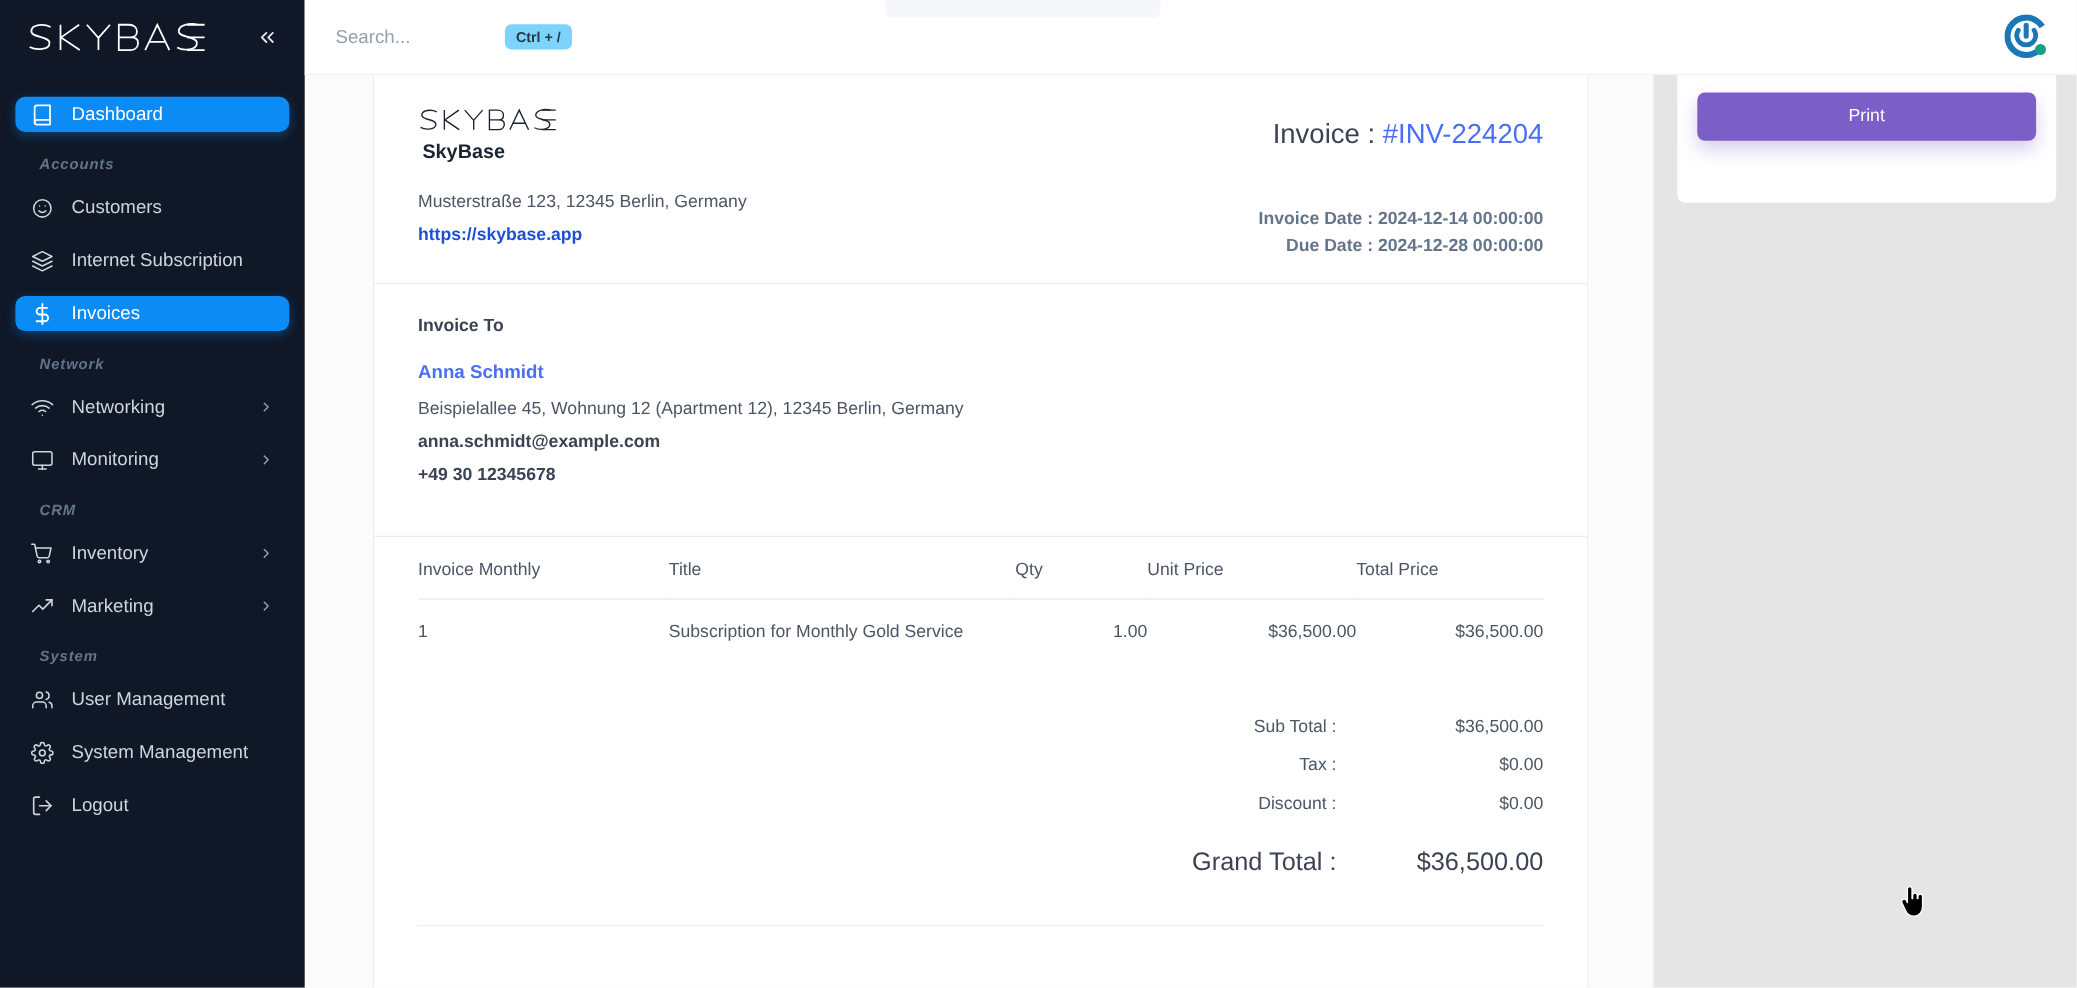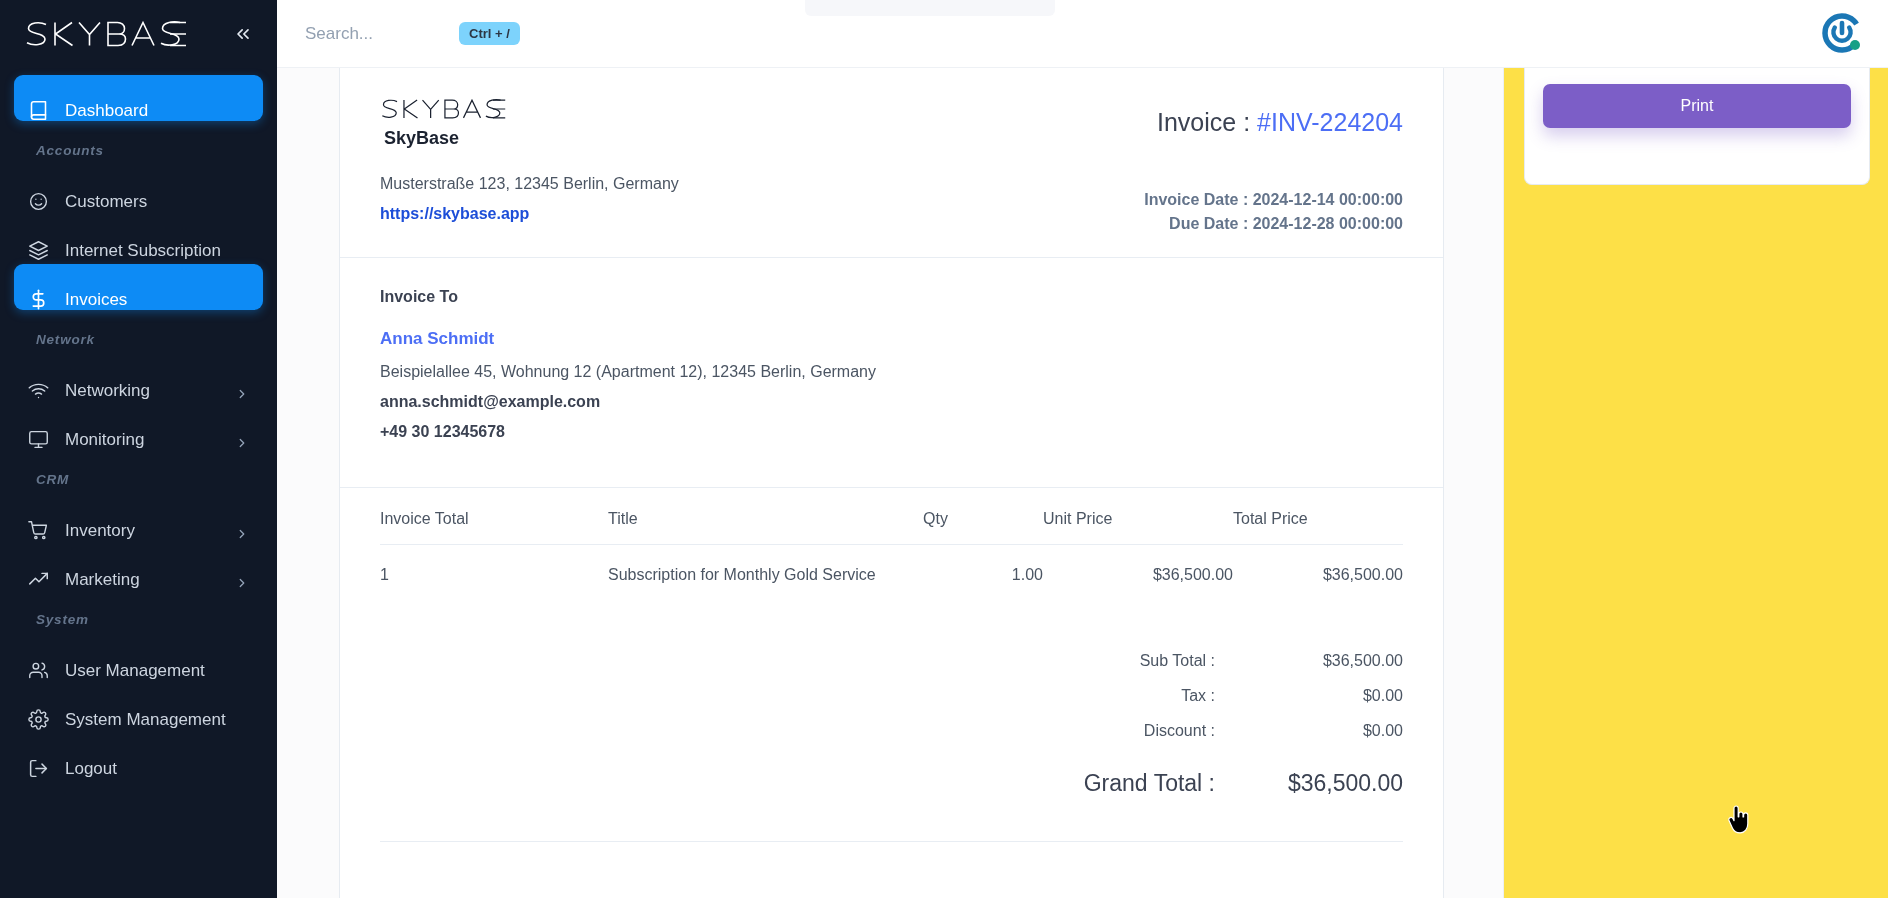--- a/index.html
+++ b/index.html
@@ -34,23 +34,23 @@
     color: #ffffff;
     display: flex; align-items: center;
     white-space: nowrap;
   }
   .sb-collapse {
     color: #e2e8f0; font-size: 22px; line-height: 1;
     padding: 4px 6px; cursor: pointer;
   }
   .sb-scroll { height: 830px; overflow: hidden; padding-bottom: 10px; }
   .nav-item {
-    display: flex; align-items: flex-end;
-    height: 46px;
-    margin: 3px 14px;
+    display: flex; align-items: center;
+    height: 32px;
+    margin: 16px 14px;
     padding: 0 14px;
     border-radius: 9px;
     font-size: 17px;
     color: #cdd5e0;
     cursor: pointer;
     white-space: nowrap;
     overflow: hidden;
   }
   .nav-item .ic {
     width: 26px; flex: 0 0 26px;
@@ -169,21 +169,21 @@
   .tot-value { font-size: 16px; color:#4b5563; text-align: right; width: 170px; }
   .tot-row.grand { margin-top: 30px; }
   .tot-row.grand .tot-label { font-size: 23px; color:#3b4252; }
   .tot-row.grand .tot-value { font-size: 23px; color:#3b4252; }
 
   .inv-footer-divider { border-top: 1px solid #e8edf3; margin-top: 44px; }
 
   
   .side-col {
     width: 385px; flex: 0 0 385px;
-    background: #fde047;
+    background: #e5e5e5;
     padding: 0 18px 0 20px;
     border-left: 1px solid #eceff3;
   }
   .action-card {
     background: #ffffff;
     border: 1px solid #e6ebf1;
     border-top: none;
     border-radius: 0 0 8px 8px;
     padding: 16px 18px 22px 18px;
     height: 117px;
@@ -458,21 +458,21 @@
             <div class="to-name">Anna Schmidt</div>
             <div class="to-addr">Beispielallee 45, Wohnung 12 (Apartment 12), 12345 Berlin, Germany</div>
             <div class="to-email">anna.schmidt@example.com</div>
             <div class="to-phone">+49 30 12345678</div>
           </div>
 
           <div class="inv-sec" style="padding-top:6px;">
             <table class="items">
               <thead>
                 <tr>
-                  <th class="col-invnum">Invoice Total</th>
+                  <th class="col-invnum">Invoice Monthly</th>
                   <th class="col-title">Title</th>
                   <th class="col-qty num">Qty</th>
                   <th class="col-unit num">Unit Price</th>
                   <th class="col-total num">Total Price</th>
                 </tr>
               </thead>
               <tbody>
                 <tr>
                   <td>1</td>
                   <td>Subscription for Monthly Gold Service</td>

